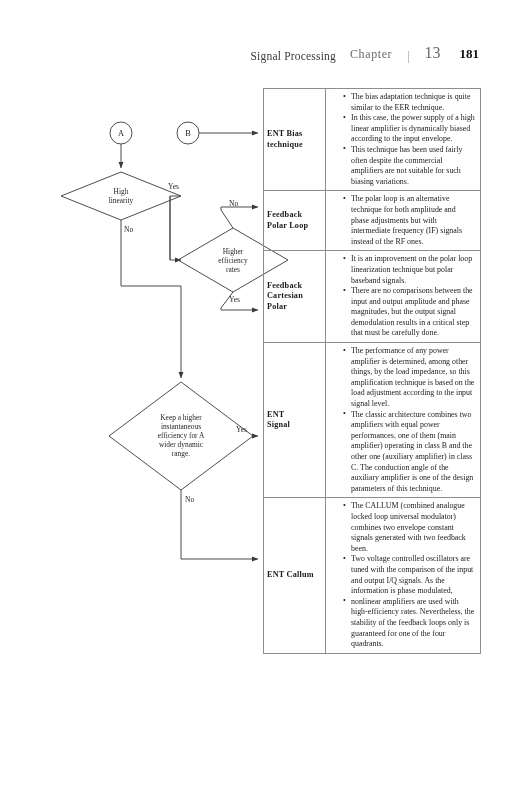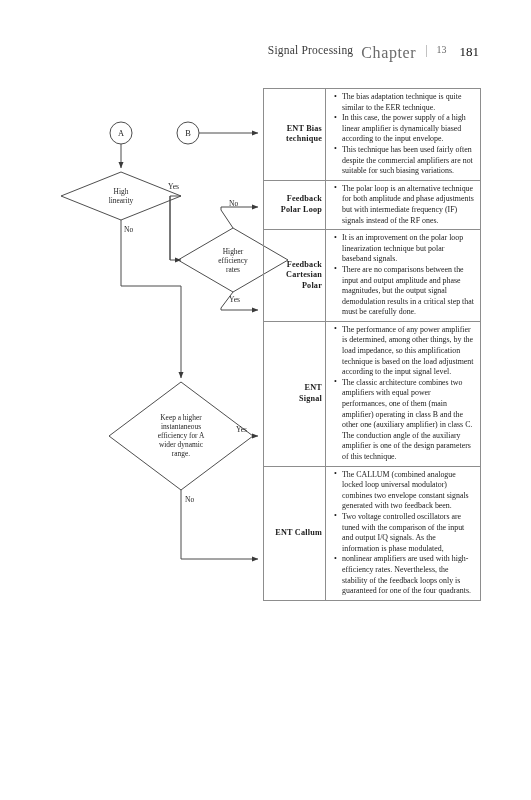--- a/index.html
+++ b/index.html
@@ -15,46 +15,46 @@
     color: #1a1a1a;
     overflow: hidden;
   }
 
   
   .page-header {
     position: absolute;
     top: 44px;
     right: 52px;
     display: flex;
-    align-items: flex-start;
-    gap: 8px;
+    align-items: flex-end;
+    gap: 14px;
     white-space: nowrap;
   }
   .hdr-title {
     font-size: 11.5px;
     color: #3b3b3b;
     letter-spacing: 0.2px;
   }
   .hdr-chapter {
-    font-size: 16px;
+    font-size: 12px;
     color: #6a6a6a;
     letter-spacing: 0.6px;
   }
   .hdr-sep {
     font-size: 11.5px;
     color: #9a9a9a;
     padding: 0 1px;
   }
   .hdr-chnum {
-    font-size: 10px;
+    font-size: 16px;
     color: #6a6a6a;
   }
   .hdr-page {
     font-size: 13px;
-    font-weight: normal;
+    font-weight: bold;
     color: #111;
     margin-left: 5px;
   }
 
   
   #flowchart {
     position: absolute;
     left: 0;
     top: 0;
     width: 531px;
@@ -88,21 +88,21 @@
     border-collapse: collapse;
     table-layout: fixed;
   }
   .tech-table td {
     border: 1px solid #8d8d8d;
     vertical-align: middle;
     padding: 0;
   }
   .tech-table td.name-cell {
     width: 55px;
-    text-align: right;
+    text-align: left;
     font-weight: bold;
     font-size: 8.2px;
     line-height: 1.28;
     padding: 3px 3px;
     letter-spacing: 0.2px;
   }
   .tech-table td.desc-cell {
     width: 145px;
     padding: 3px 5px 3px 4px;
     vertical-align: top;
@@ -111,21 +111,21 @@
     margin: 0;
     padding: 0;
     list-style: none;
   }
   .desc-cell li {
     position: relative;
     padding-left: 8px;
     font-size: 7.9px;
     line-height: 1.34;
     text-align: left;
-    margin: 0 0 0 4px;
+    margin: 0 0 0 13px;
   }
   .desc-cell li::before {
     content: "\2022";
     position: absolute;
     left: 0;
     top: -0.5px;
     font-size: 8px;
   }
 </style>
 </head>

